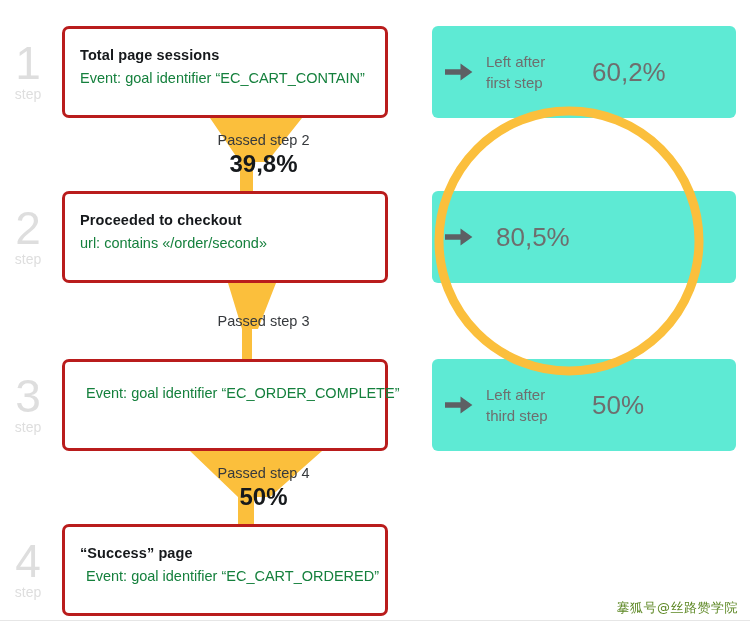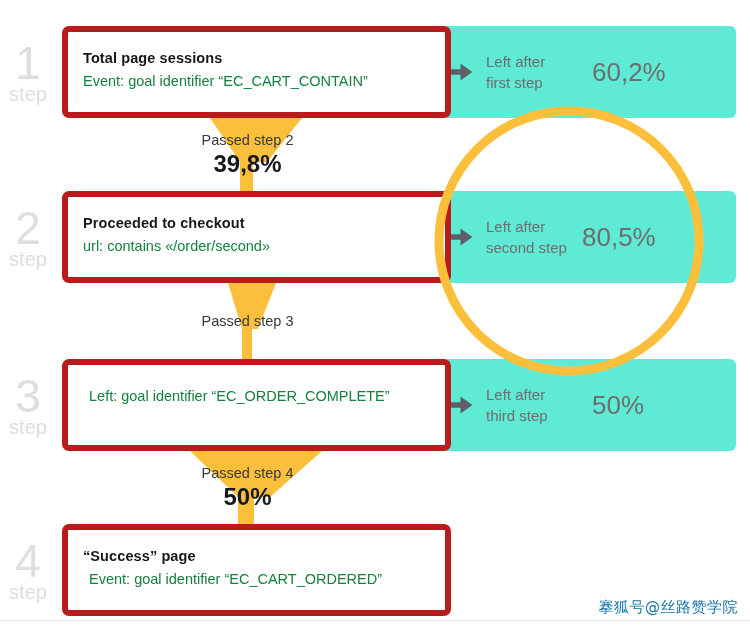--- a/index.html
+++ b/index.html
@@ -20,26 +20,26 @@
   .step-row.r3 { top:359px; }
   .step-row.r4 { top:524px; }
 
   
   .gutter {
     position:absolute; left:0; top:0; width:56px; height:92px;
     display:flex; flex-direction:column; align-items:center;
     justify-content:center; color:#dedede; user-select:none;
   }
   .gutter .num { font-size:46px; line-height:44px; font-weight:300; letter-spacing:0px; }
-  .gutter .lbl { font-size:20px; line-height:18px; font-weight:400; }
+  .gutter .lbl { font-size:14px; line-height:18px; font-weight:400; }
 
   
   .card {
-    position:absolute; left:62px; top:0; width:389px; height:92px;
-    background:#fff; border:6px solid #b91c1c; border-radius:7px;
+    position:absolute; left:62px; top:0; width:326px; height:92px;
+    background:#fff; border:3px solid #b91c1c; border-radius:7px;
     padding:17px 0 0 15px; z-index:3;
   }
   .card .title {
     font-size:14.5px; font-weight:bold; color:#16191c;
     letter-spacing:0.1px; line-height:18px; white-space:nowrap;
   }
   .card .sub {
     margin-top:5px; font-size:14.5px; font-weight:400; color:#15803d;
     line-height:19px; white-space:nowrap;
   }
@@ -64,42 +64,42 @@
   .panel.three-line .metric-value { margin-left:10px; }
 
   
   .connector { position:absolute; left:62px; width:371px; z-index:4; }
   .connector.c1 { top:118px; height:73px; }
   .connector.c2 { top:283px; height:76px; }
   .connector.c3 { top:451px; height:73px; }
 
   .connector .shape { position:absolute; left:0; top:0; width:371px; height:100%; }
   .connector .ctext {
-    position:absolute; left:0; top:0; width:371px; height:100%;
+    position:absolute; left:16px; top:0; width:371px; height:100%;
     display:flex; flex-direction:column; 
     justify-content:center; text-align:center;
   }
   .connector .pass-label {
     font-size:14.5px; color:#36393d; line-height:18px; font-weight:400;
   }
   .connector .pass-value {
     font-size:24px; color:#16191c; line-height:28px; font-weight:700;
     margin-top:1px;
   }
 
   
   .highlight { position:absolute; left:432px; top:104px; width:275px; height:275px; z-index:6; pointer-events:none; }
 
   
   .footer-rule {
     position:absolute; left:0; bottom:14px; width:750px; height:1px; background:#e6e6e6;
   }
   .watermark {
     position:absolute; right:12px; bottom:18px;
-    font-size:15px; color:#0369a1; letter-spacing:0.5px;
+    font-size:13px; color:#4d7c0f; letter-spacing:0.5px;
     font-family:"DejaVu Sans",sans-serif; white-space:nowrap; opacity:.92;
   }
 </style>
 </head>
 <body>
 
 <div id="funnel">
 
   <div class="step-row r1">
     <div class="gutter">
@@ -145,21 +145,20 @@
       <div class="title">Proceeded to checkout</div>
       <div class="sub">url: contains «/order/second»</div>
     </div>
 
     <div class="panel three-line">
       <span class="arrow">
         <svg width="28" height="18" viewBox="0 0 28 18">
             <path d="M0 6.2h15.5V0.6L27.4 9l-11.9 8.4V11.8H0z" fill="#5d6064"></path>
           </svg>
       </span>
-      <span class="metric-label">Left after second step</span>
       <span class="metric-value">80,5%</span>
     </div>
   </div>
 
   <div class="connector c2">
     <div class="shape">
       <svg width="371" height="76" viewBox="0 0 371 76" preserveAspectRatio="none">
         <path d="M166 0 H214 L196 46 H190 L190 76 H180 L180 46 Z" fill="#FBBF3C"></path>
       </svg>
     </div>
@@ -168,21 +167,21 @@
     </div>
   </div>
 
   <div class="step-row r3">
     <div class="gutter">
       <span class="num">3</span>
       <span class="lbl">step</span>
     </div>
 
     <div class="card">
-      <div class="sub indent">Left: goal identifier “EC_ORDER_COMPLETE”</div>
+      <div class="sub indent">Event: goal identifier “EC_ORDER_COMPLETE”</div>
     </div>
 
     <div class="panel two-line">
       <span class="arrow">
         <svg width="28" height="18" viewBox="0 0 28 18">
             <path d="M0 6.2h15.5V0.6L27.4 9l-11.9 8.4V11.8H0z" fill="#5d6064"></path>
           </svg>
       </span>
       <span class="metric-label">Left after third step</span>
       <span class="metric-value">50%</span>

